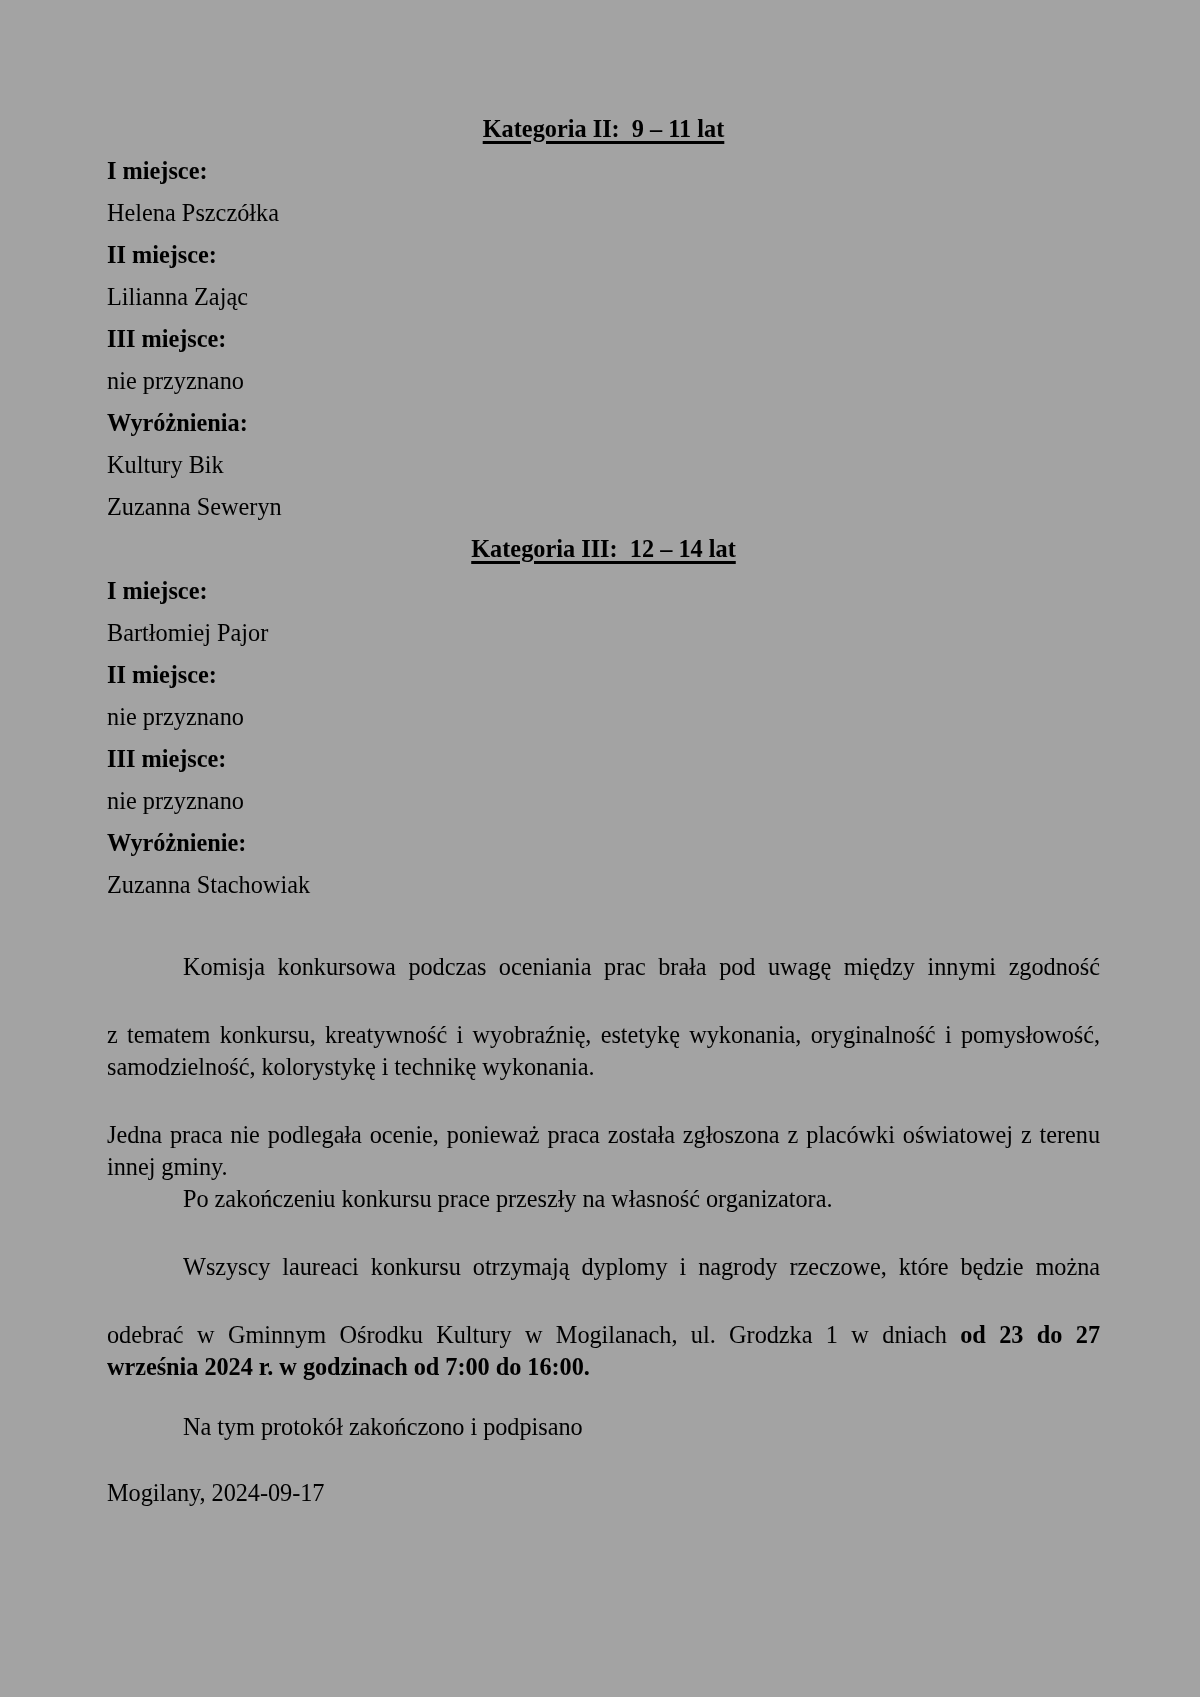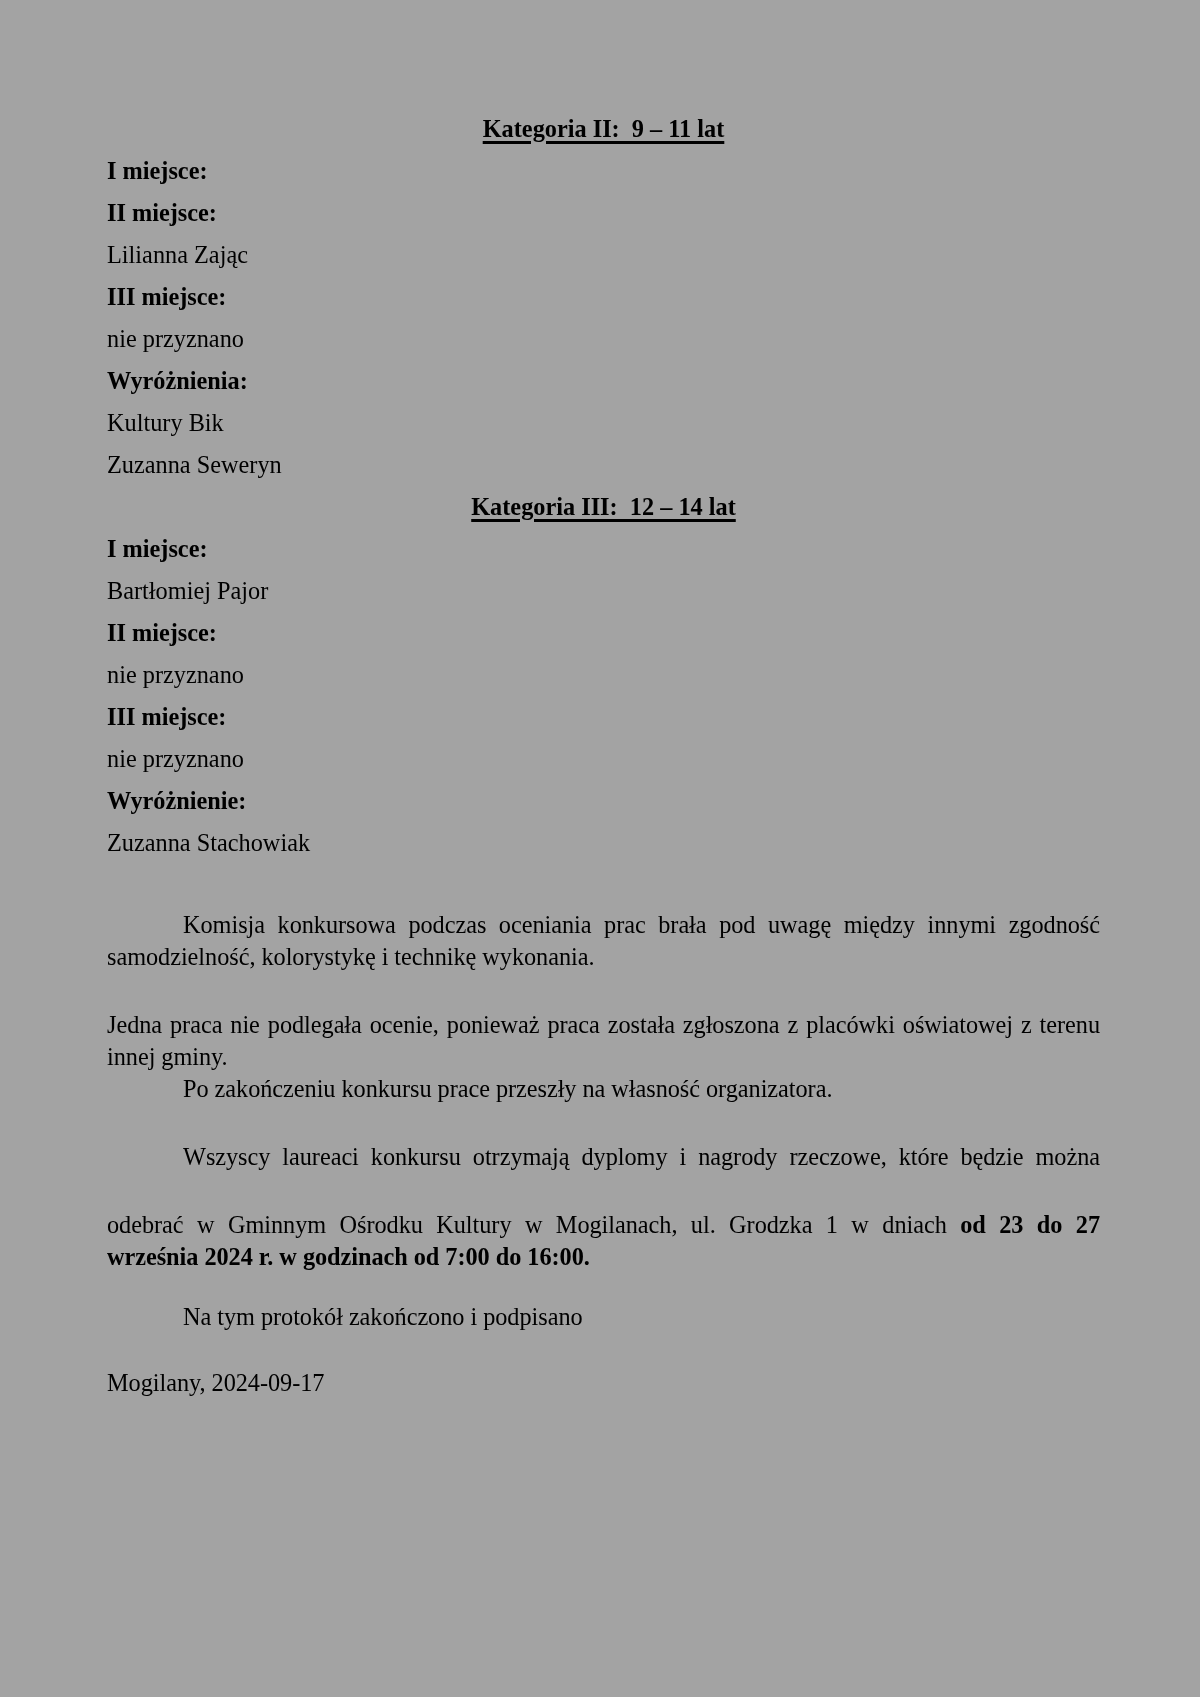--- a/index.html
+++ b/index.html
@@ -69,20 +69,21 @@
 <body>
 
 <div class="page">
   <div class="content">
 
     <div>
       <div class="sec-title">
         <span>Kategoria II:  9 – 11 lat</span>
       </div>
       <div class="row label">I miejsce:</div>
+      <div class="row">Helena Pszczółka</div>
       <div class="row label">II miejsce:</div>
       <div class="row">Lilianna Zając</div>
       <div class="row label">III miejsce:</div>
       <div class="row">nie przyznano</div>
       <div class="row label">Wyróżnienia:</div>
       <div class="row">Kultury Bik</div>
       <div class="row">Zuzanna Seweryn</div>
     </div>
 
     <div>
@@ -94,20 +95,21 @@
       <div class="row label">II miejsce:</div>
       <div class="row">nie przyznano</div>
       <div class="row label">III miejsce:</div>
       <div class="row">nie przyznano</div>
       <div class="row label">Wyróżnienie:</div>
       <div class="row">Zuzanna Stachowiak</div>
     </div>
 
     <div class="body-block">
       <div class="bline ind jl">Komisja konkursowa podczas oceniania prac brała pod uwagę między innymi zgodność</div>
+      <div class="bline jl">z tematem konkursu, kreatywność i wyobraźnię, estetykę wykonania, oryginalność i pomysłowość,</div>
       <div class="bline">samodzielność, kolorystykę i technikę wykonania.</div>
       <div class="bline jl">Jedna praca nie podlegała ocenie, ponieważ praca została zgłoszona z placówki oświatowej z terenu</div>
       <div class="bline">innej gminy.</div>
       <div class="bline ind">Po zakończeniu konkursu prace przeszły na własność organizatora.</div>
       <div class="bline ind jl">Wszyscy laureaci konkursu otrzymają dyplomy i nagrody rzeczowe, które będzie można</div>
       <div class="bline jl">
         <span>odebrać w Gminnym Ośrodku Kultury w Mogilanach, ul. Grodzka 1 w dniach </span><span class="b">od  23 do 27</span>
       </div>
       <div class="bline">
         <span class="b">września 2024 r. w godzinach od 7:00 do 16:00.</span>

